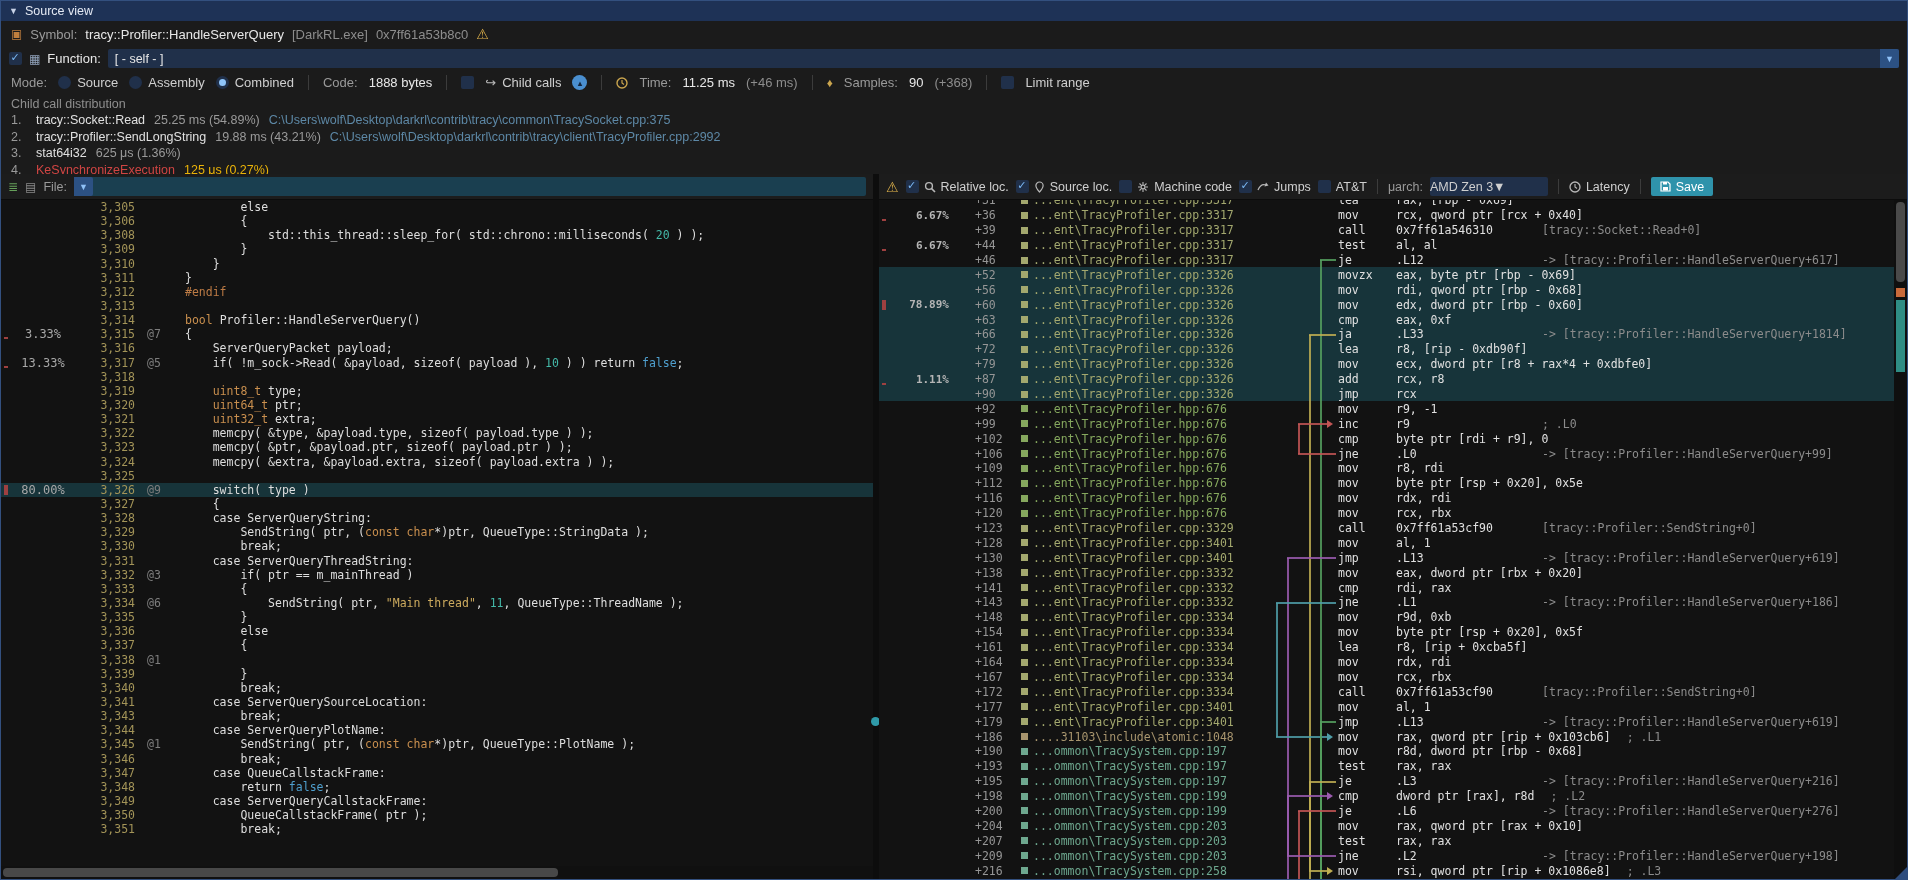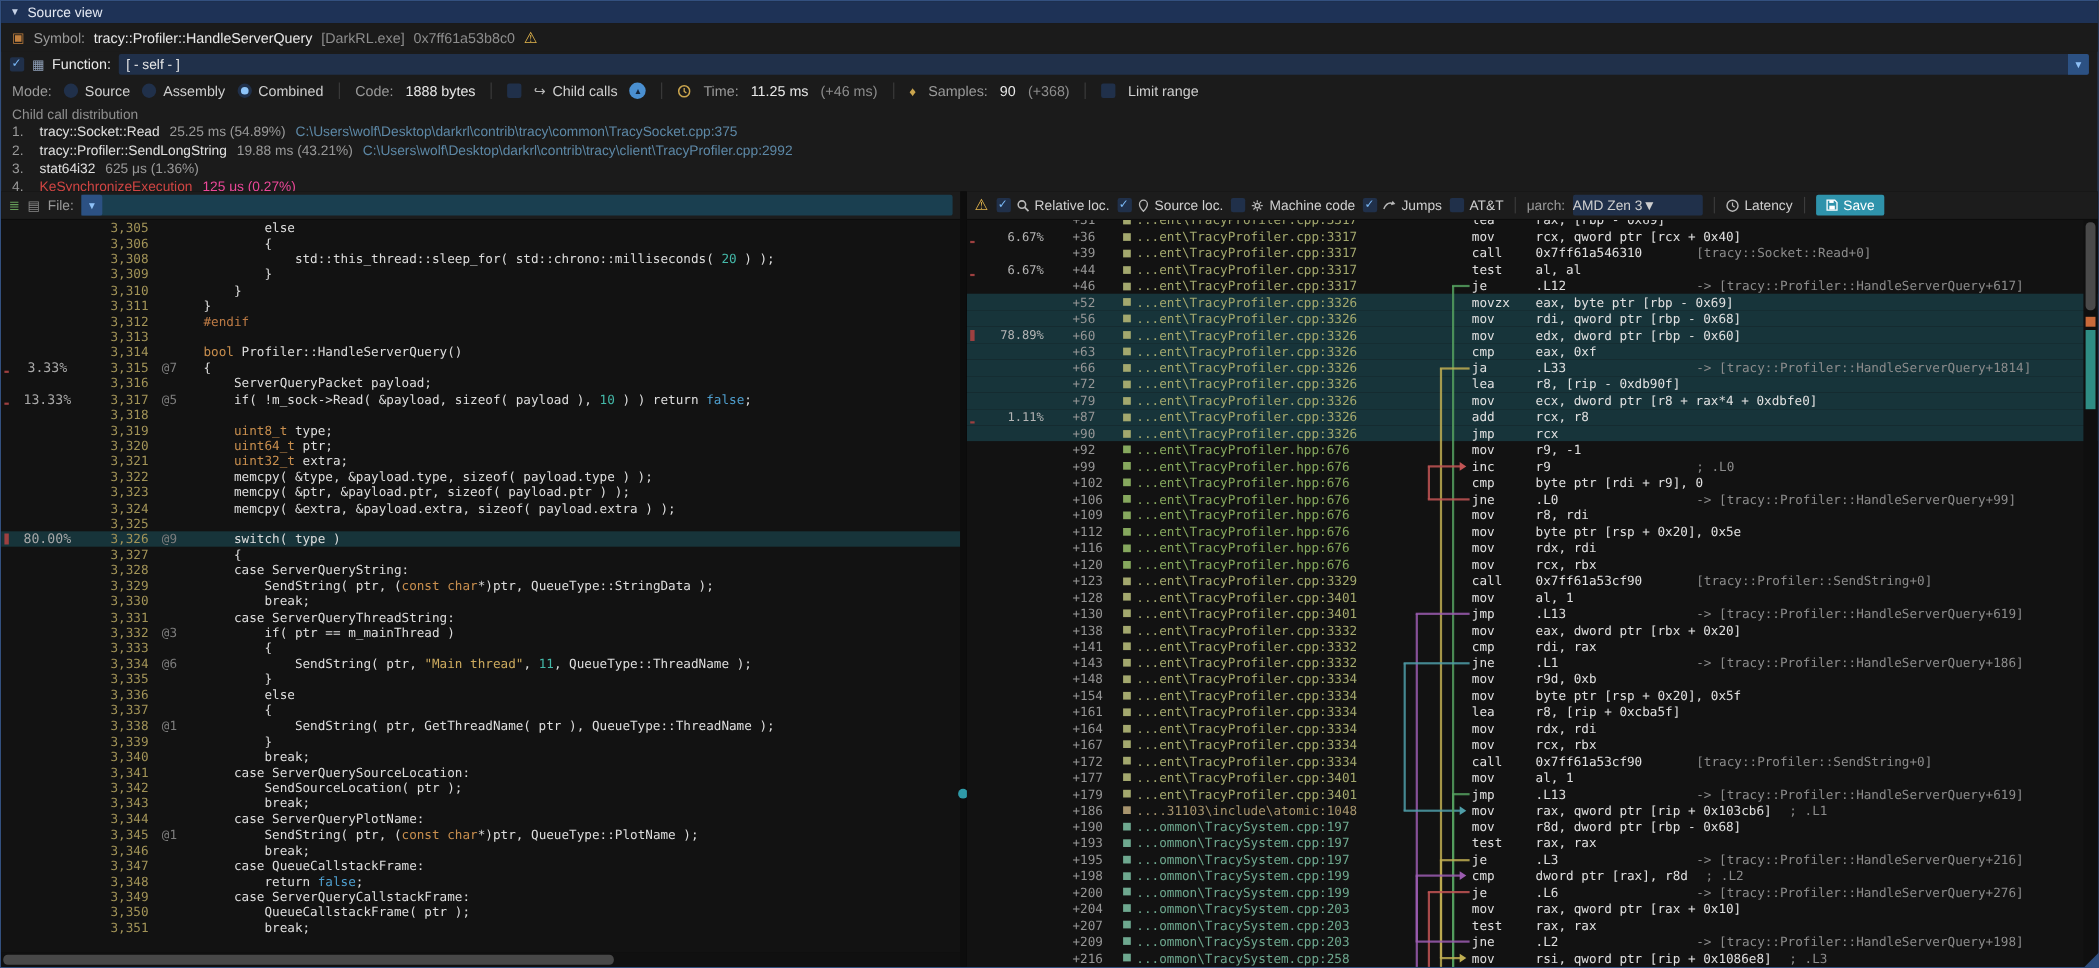--- a/index.html
+++ b/index.html
@@ -78,21 +78,21 @@
   
   .asm-toolbar { justify-content:flex-start; }
   .tb-item { display:flex; align-items:center; gap:5px; white-space:nowrap; }
   .tb-icon { color:#b8b8b8; display:flex; }
   .uarch-combo { width:118px; height:19px; background:#20304a; border-radius:2px; display:flex; align-items:center; }
   .save-btn { background:#2f93ab; border-radius:2px; height:19px; display:flex; align-items:center; gap:5px; padding:0 9px; color:#fff; }
   .asm-view { height:679px; background:#121212; overflow:hidden; position:relative; font-family:"DejaVu Sans Mono",monospace; font-size:11.5px; }
   .asm-list { margin-top:-7px; }
   .asm-row { display:flex; align-items:center; height:14.9px; white-space:pre; }
   .asm-row.hl { background:#17343a; }
-  .asm-pct { width:60px; text-align:right; color:#b5b5b5; font-size:11px; flex:none; }
+  .asm-pct { width:60px; text-align:right; color:#b5b5b5; font-size:11px; flex:none;font-weight:bold; }
   .asm-off { width:70px; padding-left:26px; color:#969696; flex:none; }
   .asm-dot { width:14px; flex:none; display:flex; align-items:center; }
   .asm-dot i { width:7px; height:7px; margin-left:2px; display:block; }
   .asm-loc { width:225px; overflow:hidden; flex:none; }
   .asm-gutter { width:80px; flex:none; }
   .asm-mn { width:58px; color:#e0e0e0; flex:none; }
   .asm-args { color:#e0e0e0; display:inline-block; min-width:130px; }
   .asm-extra { color:#8c8c8c; padding-left:16px; }
   .jump-overlay { position:absolute; left:379px; top:0; width:80px; height:679px; pointer-events:none; }
   .jline { position:absolute; width:2px; opacity:.85; }
@@ -195,21 +195,21 @@
         <span class="di-path">C:\Users\wolf\Desktop\darkrl\contrib\tracy\client\TracyProfiler.cpp:2992</span>
       </div>
       <div class="dist-item">
         <span class="di-idx">3.</span>
         <span class="di-name" style="color: rgb(224, 224, 224);">stat64i32</span>
         <span class="di-time">625 μs (1.36%)</span>
       </div>
       <div class="dist-item">
         <span class="di-idx">4.</span>
         <span class="di-name" style="color: rgb(208, 69, 67);">KeSynchronizeExecution</span>
-        <span class="di-time" style="color: #ec4899;">125 μs (0.27%)</span>
+        <span class="di-time" style="color: #eab308;">125 μs (0.27%)</span>
       </div>
     </div>
 
   <div class="split">
     <div class="left-panel">
       <div class="panel-header">
         <span class="file-icon-a">≣</span>
         <span class="file-icon-b">▤</span>
         <span class="lbl">File:</span>
         <span class="combo file-combo">
@@ -242,25 +242,24 @@
           <div class="src-row"><span class="bar-col"></span><span class="src-pct"></span><span class="src-num">3,328</span><span class="src-tag"></span><span class="src-code">    case ServerQueryString:</span></div>
           <div class="src-row"><span class="bar-col"></span><span class="src-pct"></span><span class="src-num">3,329</span><span class="src-tag"></span><span class="src-code">        SendString( ptr, (<span class="tok-type">const</span> <span class="tok-type">char</span>*)ptr, QueueType::StringData );</span></div>
           <div class="src-row"><span class="bar-col"></span><span class="src-pct"></span><span class="src-num">3,330</span><span class="src-tag"></span><span class="src-code">        break;</span></div>
           <div class="src-row"><span class="bar-col"></span><span class="src-pct"></span><span class="src-num">3,331</span><span class="src-tag"></span><span class="src-code">    case ServerQueryThreadString:</span></div>
           <div class="src-row"><span class="bar-col"></span><span class="src-pct"></span><span class="src-num">3,332</span><span class="src-tag">@3</span><span class="src-code">        if( ptr == m_mainThread )</span></div>
           <div class="src-row"><span class="bar-col"></span><span class="src-pct"></span><span class="src-num">3,333</span><span class="src-tag"></span><span class="src-code">        {</span></div>
           <div class="src-row"><span class="bar-col"></span><span class="src-pct"></span><span class="src-num">3,334</span><span class="src-tag">@6</span><span class="src-code">            SendString( ptr, <span class="tok-str">"Main thread"</span>, <span class="tok-num">11</span>, QueueType::ThreadName );</span></div>
           <div class="src-row"><span class="bar-col"></span><span class="src-pct"></span><span class="src-num">3,335</span><span class="src-tag"></span><span class="src-code">        }</span></div>
           <div class="src-row"><span class="bar-col"></span><span class="src-pct"></span><span class="src-num">3,336</span><span class="src-tag"></span><span class="src-code">        else</span></div>
           <div class="src-row"><span class="bar-col"></span><span class="src-pct"></span><span class="src-num">3,337</span><span class="src-tag"></span><span class="src-code">        {</span></div>
-          <div class="src-row"><span class="bar-col"></span><span class="src-pct"></span><span class="src-num">3,338</span><span class="src-tag">@1</span><span class="src-code">            SendString( ptr, GetThreadName( ptr ), QueueType::ThreadName );</span></div>
+          <div class="src-row"><span class="bar-col"></span><span class="src-pct"></span><span class="src-num">3,338</span><span class="src-tag">@1</span></div>
           <div class="src-row"><span class="bar-col"></span><span class="src-pct"></span><span class="src-num">3,339</span><span class="src-tag"></span><span class="src-code">        }</span></div>
           <div class="src-row"><span class="bar-col"></span><span class="src-pct"></span><span class="src-num">3,340</span><span class="src-tag"></span><span class="src-code">        break;</span></div>
           <div class="src-row"><span class="bar-col"></span><span class="src-pct"></span><span class="src-num">3,341</span><span class="src-tag"></span><span class="src-code">    case ServerQuerySourceLocation:</span></div>
-          <div class="src-row"><span class="bar-col"></span><span class="src-pct"></span><span class="src-num">3,342</span><span class="src-tag"></span><span class="src-code">        SendSourceLocation( ptr );</span></div>
           <div class="src-row"><span class="bar-col"></span><span class="src-pct"></span><span class="src-num">3,343</span><span class="src-tag"></span><span class="src-code">        break;</span></div>
           <div class="src-row"><span class="bar-col"></span><span class="src-pct"></span><span class="src-num">3,344</span><span class="src-tag"></span><span class="src-code">    case ServerQueryPlotName:</span></div>
           <div class="src-row"><span class="bar-col"></span><span class="src-pct"></span><span class="src-num">3,345</span><span class="src-tag">@1</span><span class="src-code">        SendString( ptr, (<span class="tok-type">const</span> <span class="tok-type">char</span>*)ptr, QueueType::PlotName );</span></div>
           <div class="src-row"><span class="bar-col"></span><span class="src-pct"></span><span class="src-num">3,346</span><span class="src-tag"></span><span class="src-code">        break;</span></div>
           <div class="src-row"><span class="bar-col"></span><span class="src-pct"></span><span class="src-num">3,347</span><span class="src-tag"></span><span class="src-code">    case QueueCallstackFrame:</span></div>
           <div class="src-row"><span class="bar-col"></span><span class="src-pct"></span><span class="src-num">3,348</span><span class="src-tag"></span><span class="src-code">        return <span class="tok-lit">false</span>;</span></div>
           <div class="src-row"><span class="bar-col"></span><span class="src-pct"></span><span class="src-num">3,349</span><span class="src-tag"></span><span class="src-code">    case ServerQueryCallstackFrame:</span></div>
           <div class="src-row"><span class="bar-col"></span><span class="src-pct"></span><span class="src-num">3,350</span><span class="src-tag"></span><span class="src-code">        QueueCallstackFrame( ptr );</span></div>
           <div class="src-row"><span class="bar-col"></span><span class="src-pct"></span><span class="src-num">3,351</span><span class="src-tag"></span><span class="src-code">        break;</span></div>
         </div>

